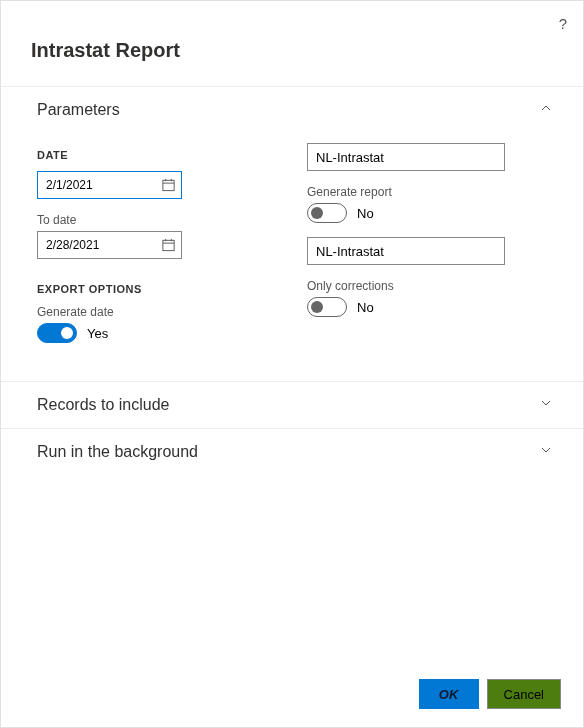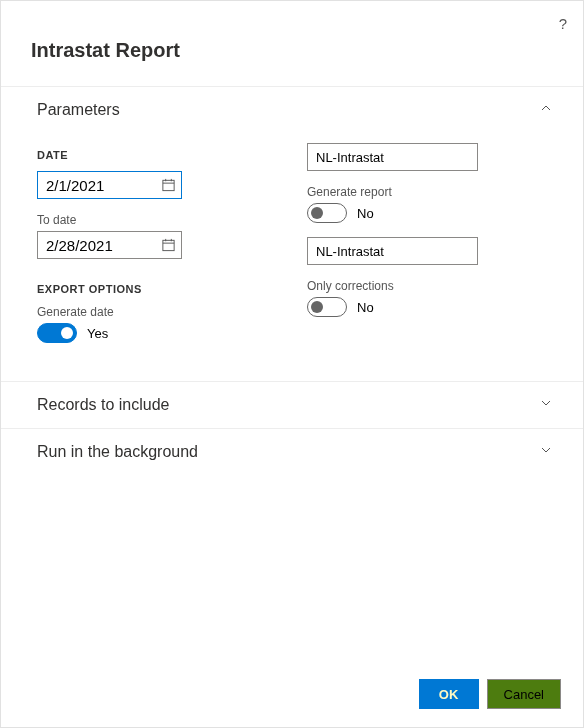--- a/index.html
+++ b/index.html
@@ -80,40 +80,40 @@
       margin-bottom: 4px;
     }
     .date-input {
       position: relative;
       width: 145px;
     }
     .date-input input {
       width: 100%;
       height: 28px;
       padding: 3px 28px 3px 8px;
-      font-size: 15px;
+      font-size: 12px;
       border: 1px solid #8a8886;
       outline: none;
       font-family: inherit;
     }
     .date-input.focused input {
       border: 1.5px solid #0078d4;
     }
     .cal-icon {
       position: absolute;
       right: 6px;
       top: 50%;
       transform: translateY(-50%);
       width: 15px;
       height: 15px;
       color: #555;
       pointer-events: none;
     }
     .text-input {
-      width: 171px;
+      width: 198px;
       height: 28px;
       padding: 3px 8px;
       font-size: 13px;
       border: 1px solid #8a8886;
       outline: none;
       font-family: inherit;
     }
     .toggle-row {
       display: flex;
       align-items: center;
@@ -172,22 +172,23 @@
       padding: 0 16px;
       font-size: 13px;
       border: 1px solid #8a8886;
       background: #4d7c0f;
       cursor: pointer;
       font-family: inherit;
     }
     .btn.primary {
       background: #0078d4;
       border-color: #0078d4;
-      color: #fef9c3;
+      color: #0f172a;
       font-weight: 600;
+      font-style: italic;
     }
     .gt {
       margin-top: 24px;
     }
   </style>
 </head>
 <body>
 
 <span class="help-btn">?</span>
 

